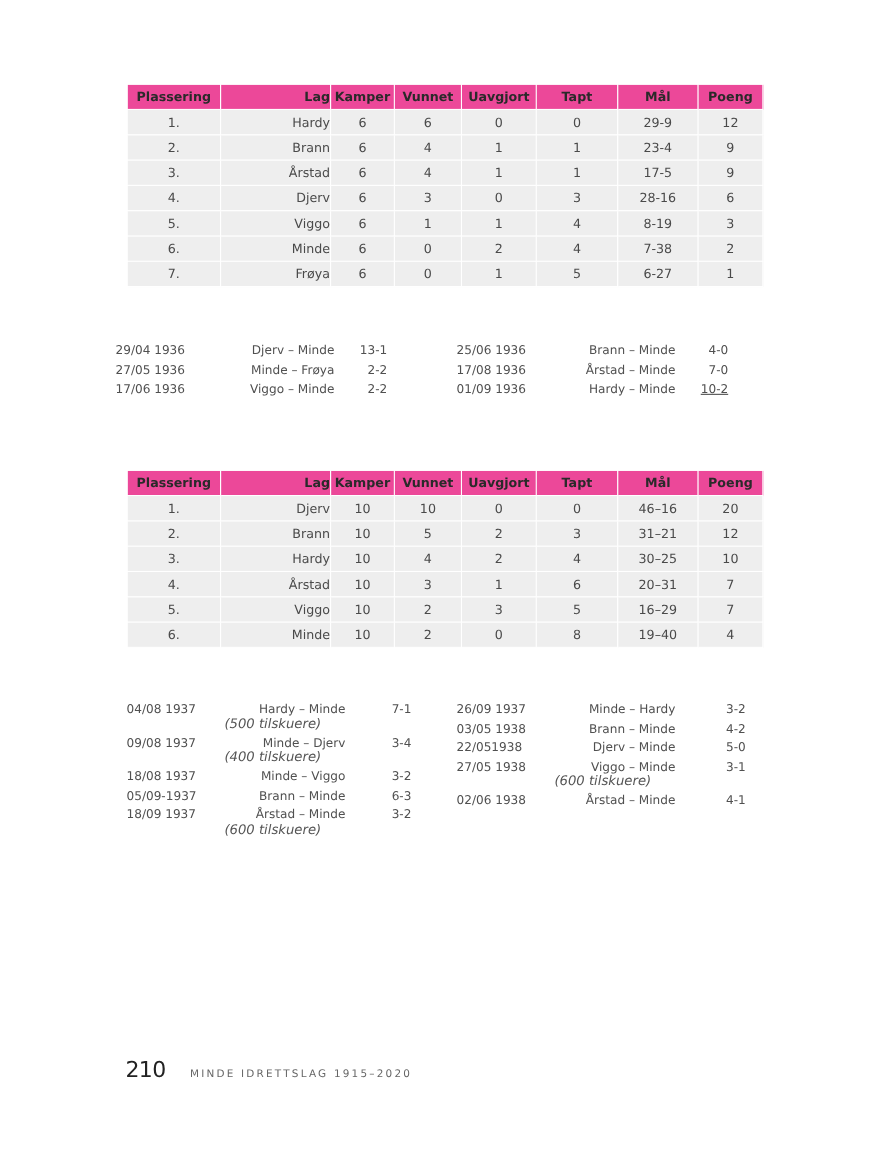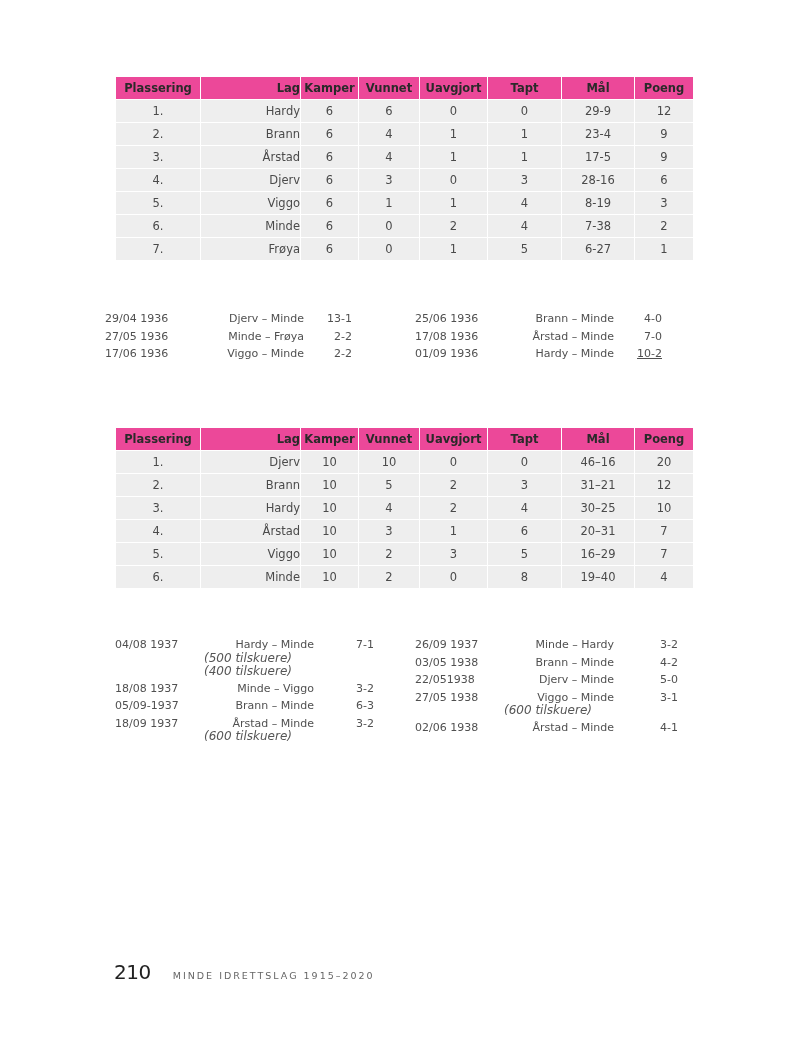--- a/index.html
+++ b/index.html
@@ -260,20 +260,25 @@
     </tbody>
 </table>
 
 <div class="results" style="left:115px; top:636px;">
     <div class="row">
       <span class="date">04/08 1937</span>
       <span class="match">Hardy – Minde</span>
       <span class="score" style="width: 60px;">7-1</span>
     </div>
     <div class="note">(500 tilskuere)</div>
+    <div class="row">
+      <span class="date">09/08 1937</span>
+      <span class="match">Minde – Djerv</span>
+      <span class="score" style="width: 60px;">3-4</span>
+    </div>
     <div class="note">(400 tilskuere)</div>
     <div class="row">
       <span class="date">18/08 1937</span>
       <span class="match">Minde – Viggo</span>
       <span class="score" style="width: 60px;">3-2</span>
     </div>
     <div class="row">
       <span class="date">05/09-1937</span>
       <span class="match">Brann – Minde</span>
       <span class="score" style="width: 60px;">6-3</span>

